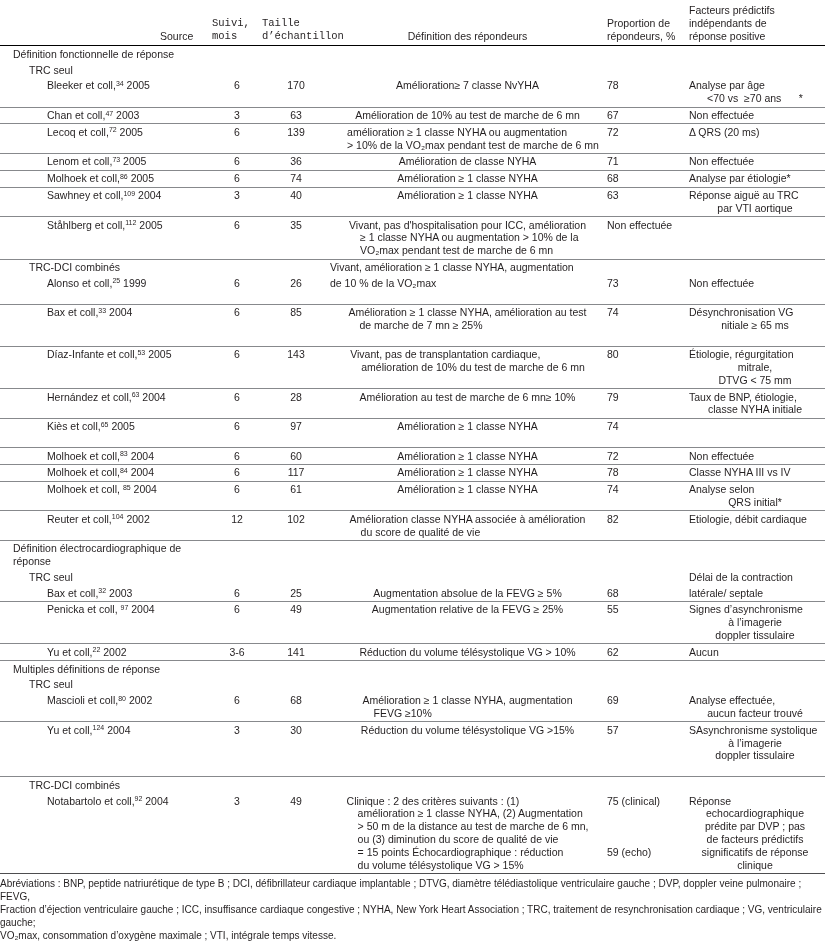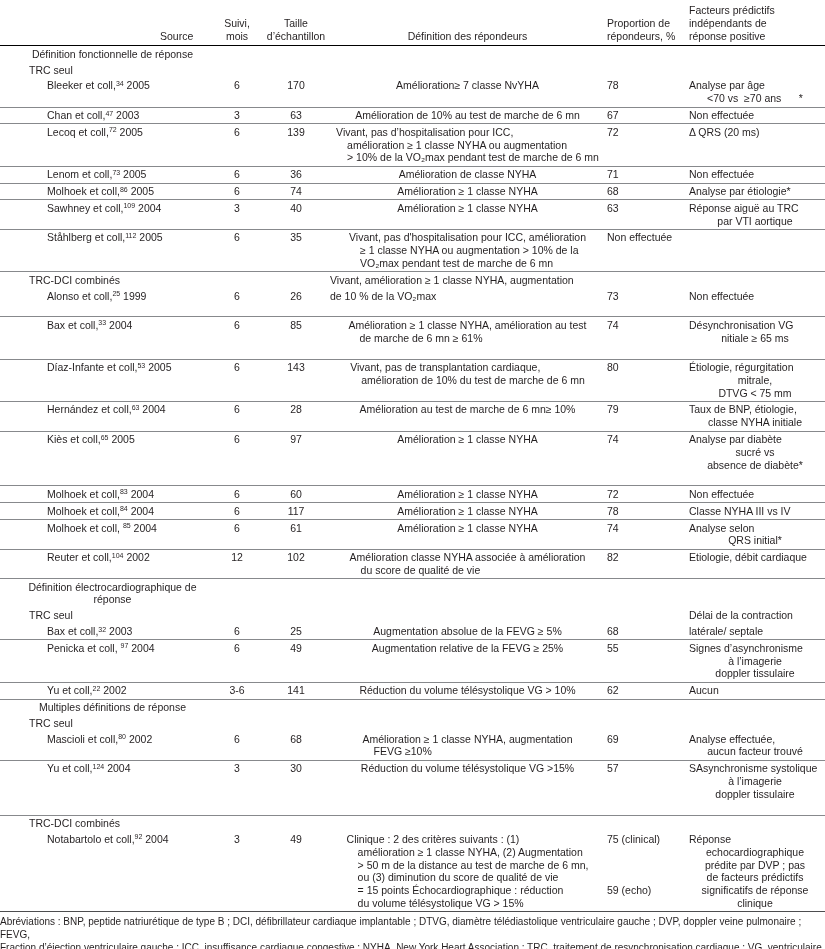--- a/index.html
+++ b/index.html
@@ -16,31 +16,31 @@
     grid-template-columns:212px 50px 68px 275px 82px 138px;
   }
   
   .thead{
     align-items:end;
     padding:4px 0 3px 0;
     border-bottom:1.6px solid #000;
   }
   .hcell{white-space:pre-line;}
   .h-src{padding-left:160px;}
-  .h-su,.h-ta{text-align:center;}
+  .h-su,.h-ta{font-family:Liberation Mono, monospace;}
   .h-def{text-align:center;}
   .h-prop{padding-left:2px;}
   .h-fac{padding-left:2px;}
   
   .trow{padding:1.5px 0;}
   .trow.sep{border-bottom:1px solid #87898c;}
   .trow.thick{border-bottom:1.6px solid #4d4d4f;}
   .trow.gap{padding-bottom:14px;}
   .cell{min-height:1em;}
-  .src.lvl0{padding-left:13px;text-align:center;}
+  .src.lvl0{padding-left:13px;}
   .src.lvl1{padding-left:29px;}
   .src.lvl2{padding-left:47px;}
   .su,.ta{text-align:center;}
   .def{text-align:center;}
   .def.left{text-align:left;}
   .defblock{display:inline-block;text-align:left;}
   .defblock .cont-i{padding-left:11px;}
   .prop{padding-left:2px;}
   .fac{padding-left:2px;}
   .fac div{white-space:pre;}
@@ -111,21 +111,21 @@
           <div>67</div>
         </div>
         <div class="cell fac">
           <div>Non effectuée</div>
         </div>
       </div>
       <div class="trow grid sep">
         <div class="cell src lvl2">Lecoq et coll,<sup>72</sup> 2005</div>
         <div class="cell su">6</div>
         <div class="cell ta">139</div>
-        <div class="cell def"><div class="defblock"><div>Vivant, pas d’hospitalisation pour ICC,</div><div class="cont-i">amélioration ≥ 1 classe NYHA ou augmentation</div><div class="cont-i">&gt; 10% de la VO₂max pendant test de marche de 6 mn</div></div></div>
+        <div class="cell def"><div class="defblock"><div class="cont-i">amélioration ≥ 1 classe NYHA ou augmentation</div><div class="cont-i">&gt; 10% de la VO₂max pendant test de marche de 6 mn</div></div></div>
         <div class="cell prop">
           <div>72</div>
         </div>
         <div class="cell fac">
           <div>Δ QRS (20 ms)</div>
         </div>
       </div>
       <div class="trow grid sep">
         <div class="cell src lvl2">Lenom et coll,<sup>73</sup> 2005</div>
         <div class="cell su">6</div>
@@ -189,21 +189,21 @@
           <div>73</div>
         </div>
         <div class="cell fac">
           <div>Non effectuée</div>
         </div>
       </div>
       <div class="trow grid sep gap">
         <div class="cell src lvl2">Bax et coll,<sup>33</sup> 2004</div>
         <div class="cell su">6</div>
         <div class="cell ta">85</div>
-        <div class="cell def"><div class="defblock"><div>Amélioration ≥ 1 classe NYHA, amélioration au test</div><div class="cont-i">de marche de 6 mn ≥ 61%</div></div></div>
+        <div class="cell def"><div class="defblock"><div>Amélioration ≥ 1 classe NYHA, amélioration au test</div><div class="cont-i">de marche de 7 mn ≥ 25%</div></div></div>
         <div class="cell prop">
           <div>74</div>
         </div>
         <div class="cell fac">
           <div>Désynchronisation VG</div>
           <div class="cont-c">nitiale ≥ 65 ms</div>
         </div>
       </div>
       <div class="trow grid sep">
         <div class="cell src lvl2">Díaz-Infante et coll,<sup>53</sup> 2005</div>
@@ -232,25 +232,20 @@
           <div class="cont-c">classe NYHA initiale</div>
         </div>
       </div>
       <div class="trow grid sep gap">
         <div class="cell src lvl2">Kiès et coll,<sup>65</sup> 2005</div>
         <div class="cell su">6</div>
         <div class="cell ta">97</div>
         <div class="cell def"><div class="defblock"><div>Amélioration ≥ 1 classe NYHA</div></div></div>
         <div class="cell prop">
           <div>74</div>
-        </div>
-        <div class="cell fac">
-          <div>Analyse par diabète</div>
-          <div class="cont-c">sucré vs</div>
-          <div class="cont-c">absence de diabète*</div>
         </div>
       </div>
       <div class="trow grid sep">
         <div class="cell src lvl2">Molhoek et coll,<sup>83</sup> 2004</div>
         <div class="cell su">6</div>
         <div class="cell ta">60</div>
         <div class="cell def"><div class="defblock"><div>Amélioration ≥ 1 classe NYHA</div></div></div>
         <div class="cell prop">
           <div>72</div>
         </div>

